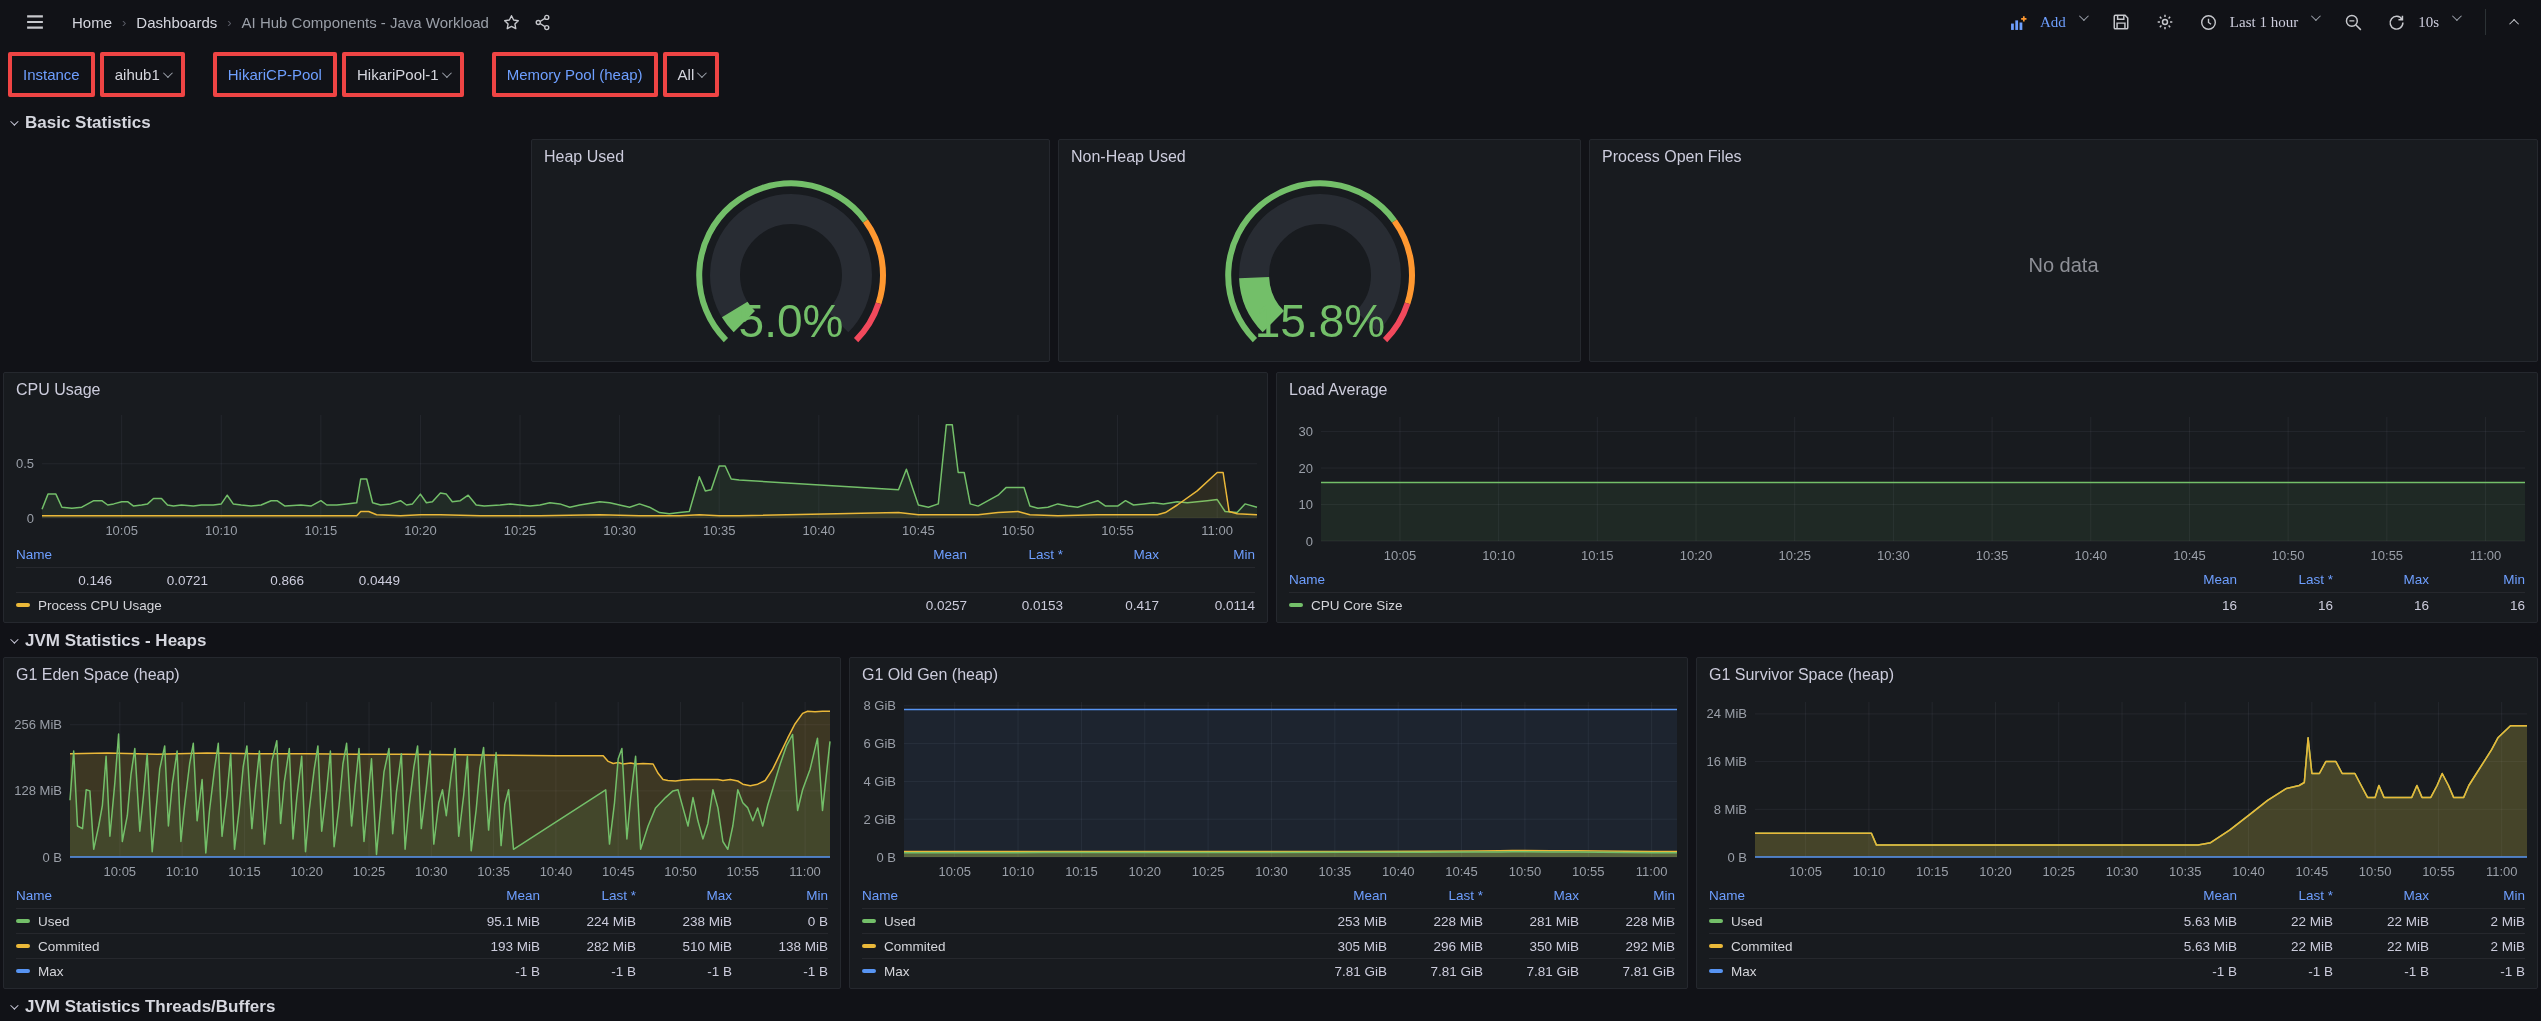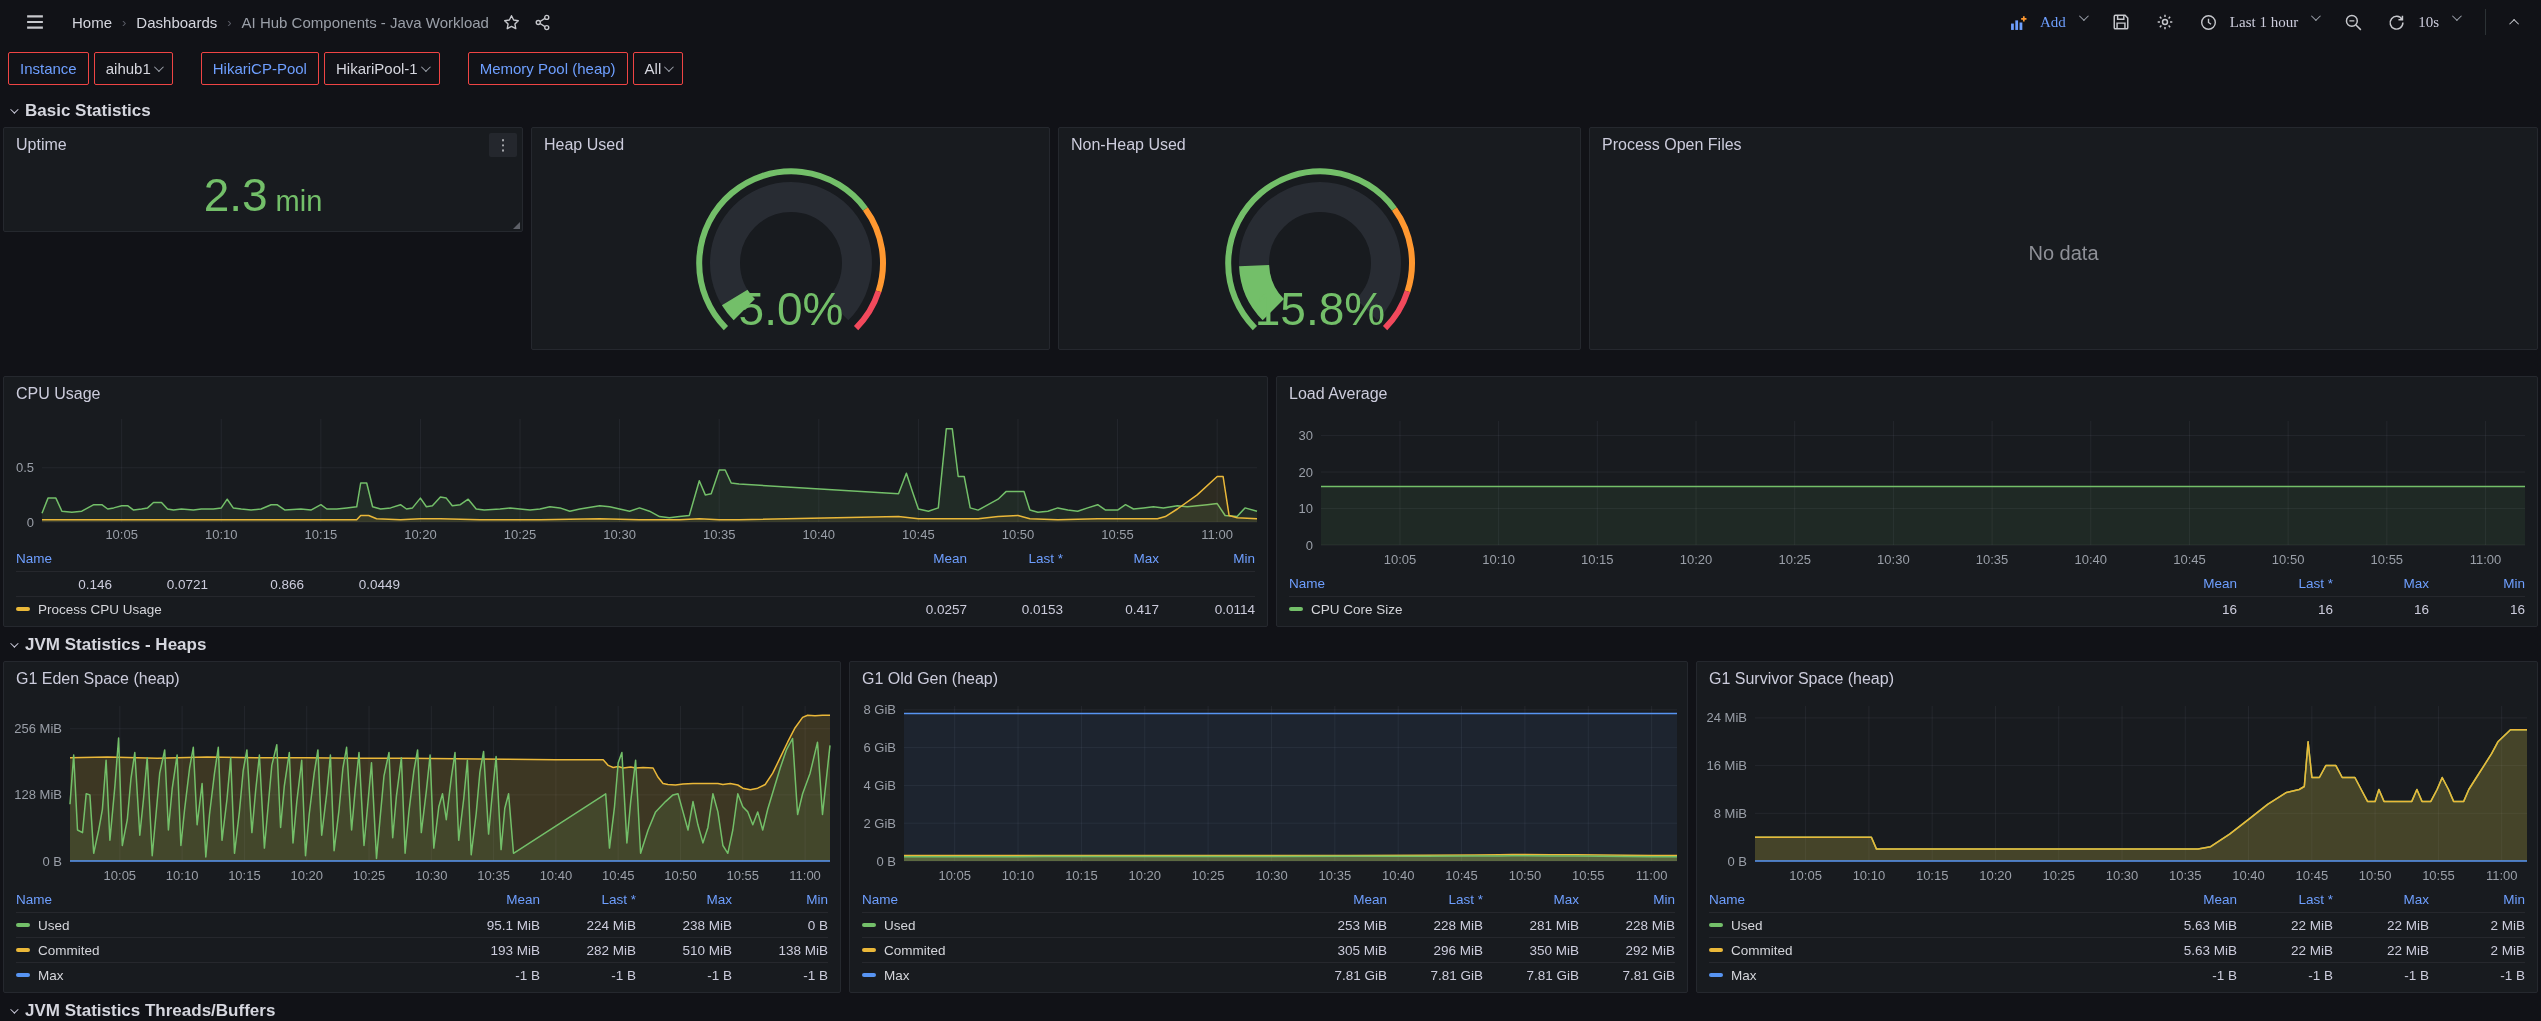--- a/index.html
+++ b/index.html
@@ -22,31 +22,31 @@
   .crumb-sep { color:#5a5c66; font-size:13px; }
   .crumb-current { color:#9a9fa8; font-weight:400; }
   .nav-group { display:flex; align-items:flex-start; gap:13px; cursor:pointer;font-family:Liberation Serif, serif; }
   .add-label { color:#6e9fff; font-weight:500; }
   .chev { width:7px; height:7px; border-right:1.6px solid #9a9fa8; border-bottom:1.6px solid #9a9fa8; transform:rotate(45deg) translateY(-2px); display:inline-block; }
   .chev.up { transform:rotate(-135deg) translateY(-2px); border-color:#c7c8cd; }
   .nav-divider { width:1px; height:26px; background:#2c3235; }
   
   .filters { display:flex; align-items:center; gap:28px; padding:8px 10px 8px 8px; }
   .filter-pair { display:flex; align-items:center; gap:5px; }
-  .f-box { height:33px; display:flex; align-items:center; padding:8px 11px; border:1px solid #ef4444; border-radius:2px; background:#111217; }
+  .f-box { height:45px; display:flex; align-items:center; padding:8px 11px; border:4px solid #ef4444; border-radius:2px; background:#111217; }
   .f-label { color:#6e9fff; cursor:default; }
   .f-value { color:#d5d6de; gap:3px; cursor:pointer; }
   
   .section-head { display:flex; align-items:center; gap:9px; padding:8px 8px 6px 10px; cursor:pointer; }
   .section-head .chev { border-color:#ccccdc; width:6px; height:6px; }
   .section-title { font-size:17px; font-weight:700; color:#d5d6de; }
   
   .row { display:grid; gap:8px; padding:0 3px; }
   .row1 { grid-template-columns:520px 519px 523px 949px; height:223px; }
-  .row2 { grid-template-columns:1265px 1262px; height:251px; margin-top:26px; }
+  .row2 { grid-template-columns:1265px 1262px; height:251px; margin-top:10px; }
   .row3 { grid-template-columns:838px 839px 842px; height:332px; }
   .stack { display:flex; flex-direction:column; gap:10px; }
   
   .panel { background:#181b1f; border:1px solid #25282e; border-radius:2px; position:relative; display:flex; flex-direction:column; overflow:hidden; }
   .panel-title { font-size:16px; font-weight:500; color:#ccccdc; padding:8px 12px 4px 12px; white-space:nowrap; }
   .panel-body { flex:1; display:flex; align-items:center; justify-content:center; position:relative; }
   .kebab { position:absolute; top:5px; right:5px; width:28px; height:24px; background:#24272d; border-radius:2px; display:flex; align-items:center; justify-content:center; color:#c7c8cd; font-size:15px; letter-spacing:0; cursor:pointer; }
   .resize-corner { position:absolute; right:2px; bottom:2px; width:0; height:0; border-left:7px solid transparent; border-bottom:7px solid #7b7e86; opacity:.7; }
   .stat-value { color:#73bf69; font-weight:500; text-align:center; line-height:1; }
   .stat-big { font-size:46px; }
@@ -174,28 +174,20 @@
   </div>
 </div>
 
 <div class="section-head">
   <span class="chev"></span>
   <span class="section-title">Basic Statistics</span>
 </div>
 
 <div class="row row1">
   <div class="stack">
-    <div class="panel" style="flex:0 0 105px">
-      <div class="panel-title">Uptime</div>
-      <div class="kebab">⋮</div>
-      <div class="panel-body">
-        <div class="stat-value"><span class="stat-big">2.3</span><span class="stat-unit">min</span></div>
-      </div>
-      <div class="resize-corner"></div>
-    </div>
   </div>
 
   <div class="panel">
     <div class="panel-title">Heap Used</div>
     <div class="panel-body">
         <div class="gaugebox"><svg width="290" height="188" viewBox="0 0 290 188">
             <path d="M79.9,170.1 A92,92 0 1 1 219.4,50.9" fill="none" stroke="#73bf69" stroke-width="6"></path>
             <path d="M219.4,50.9 A92,92 0 0 1 232.5,133.4" fill="none" stroke="#ff9830" stroke-width="6"></path>
             <path d="M232.5,133.4 A92,92 0 0 1 210.1,170.1" fill="none" stroke="#f2495c" stroke-width="6"></path>
             <path d="M98.3,151.7 A66,66 0 1 1 191.7,151.7" fill="none" stroke="#282c33" stroke-width="30"></path>

